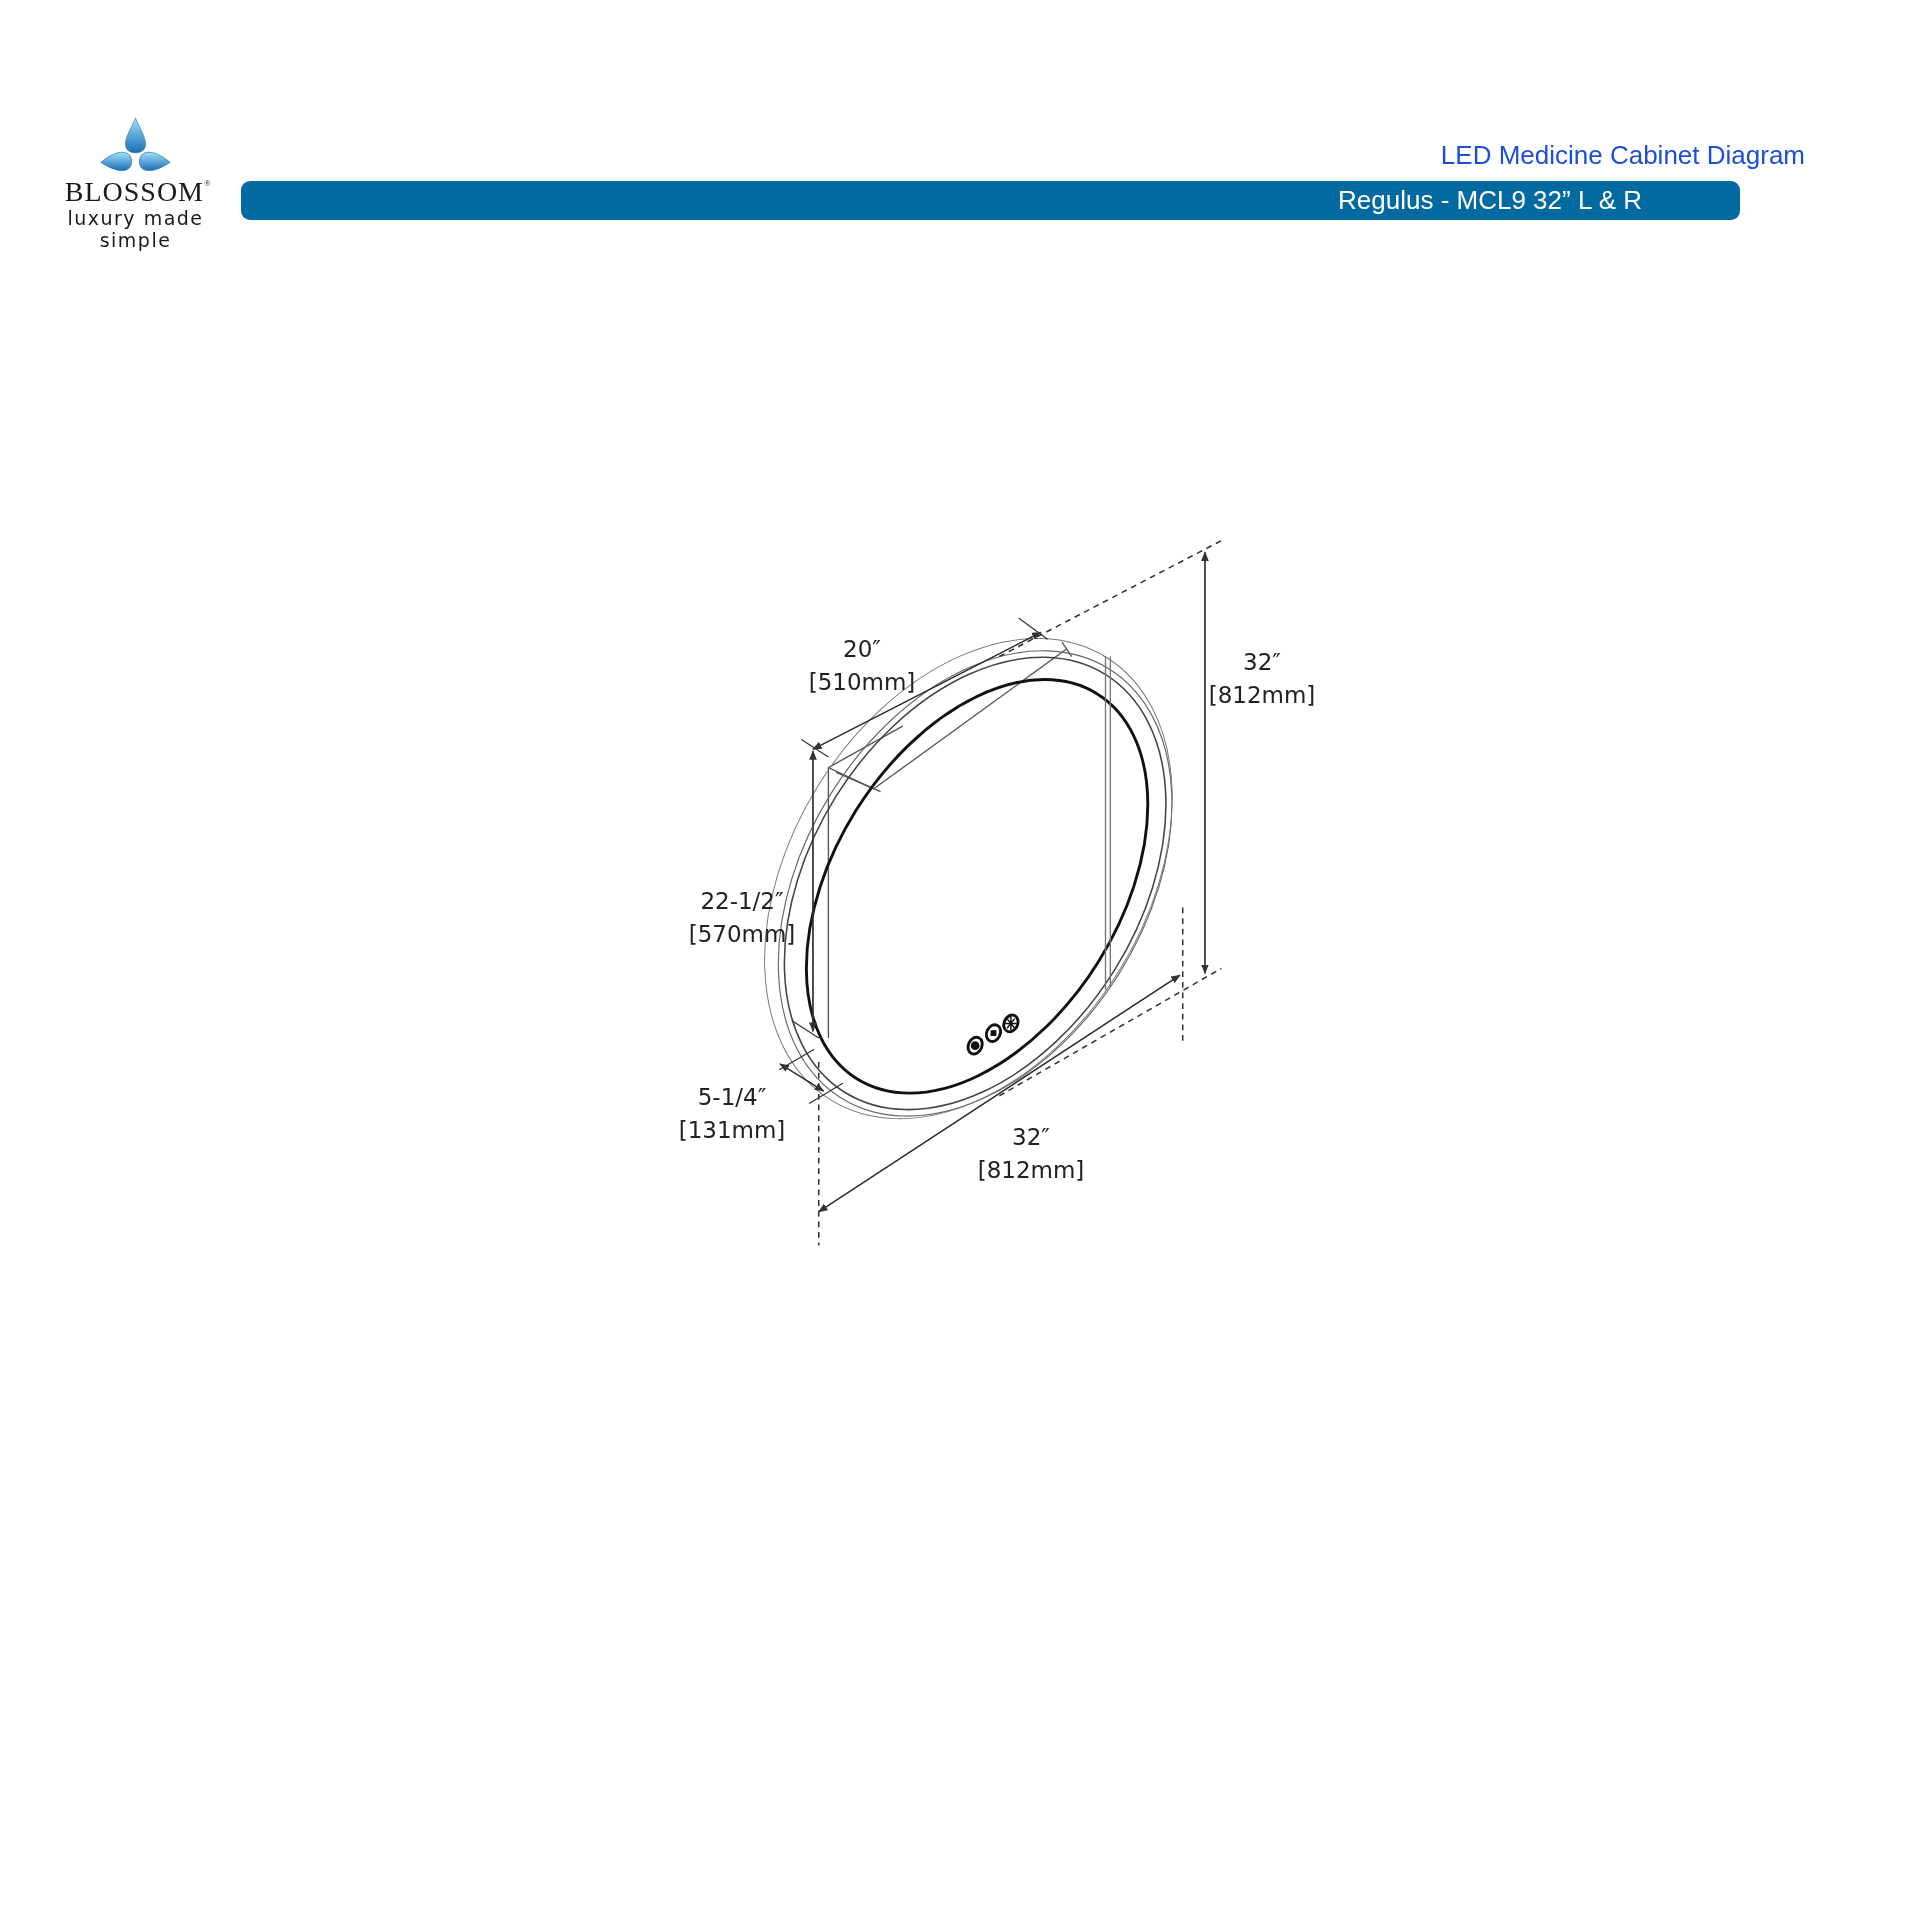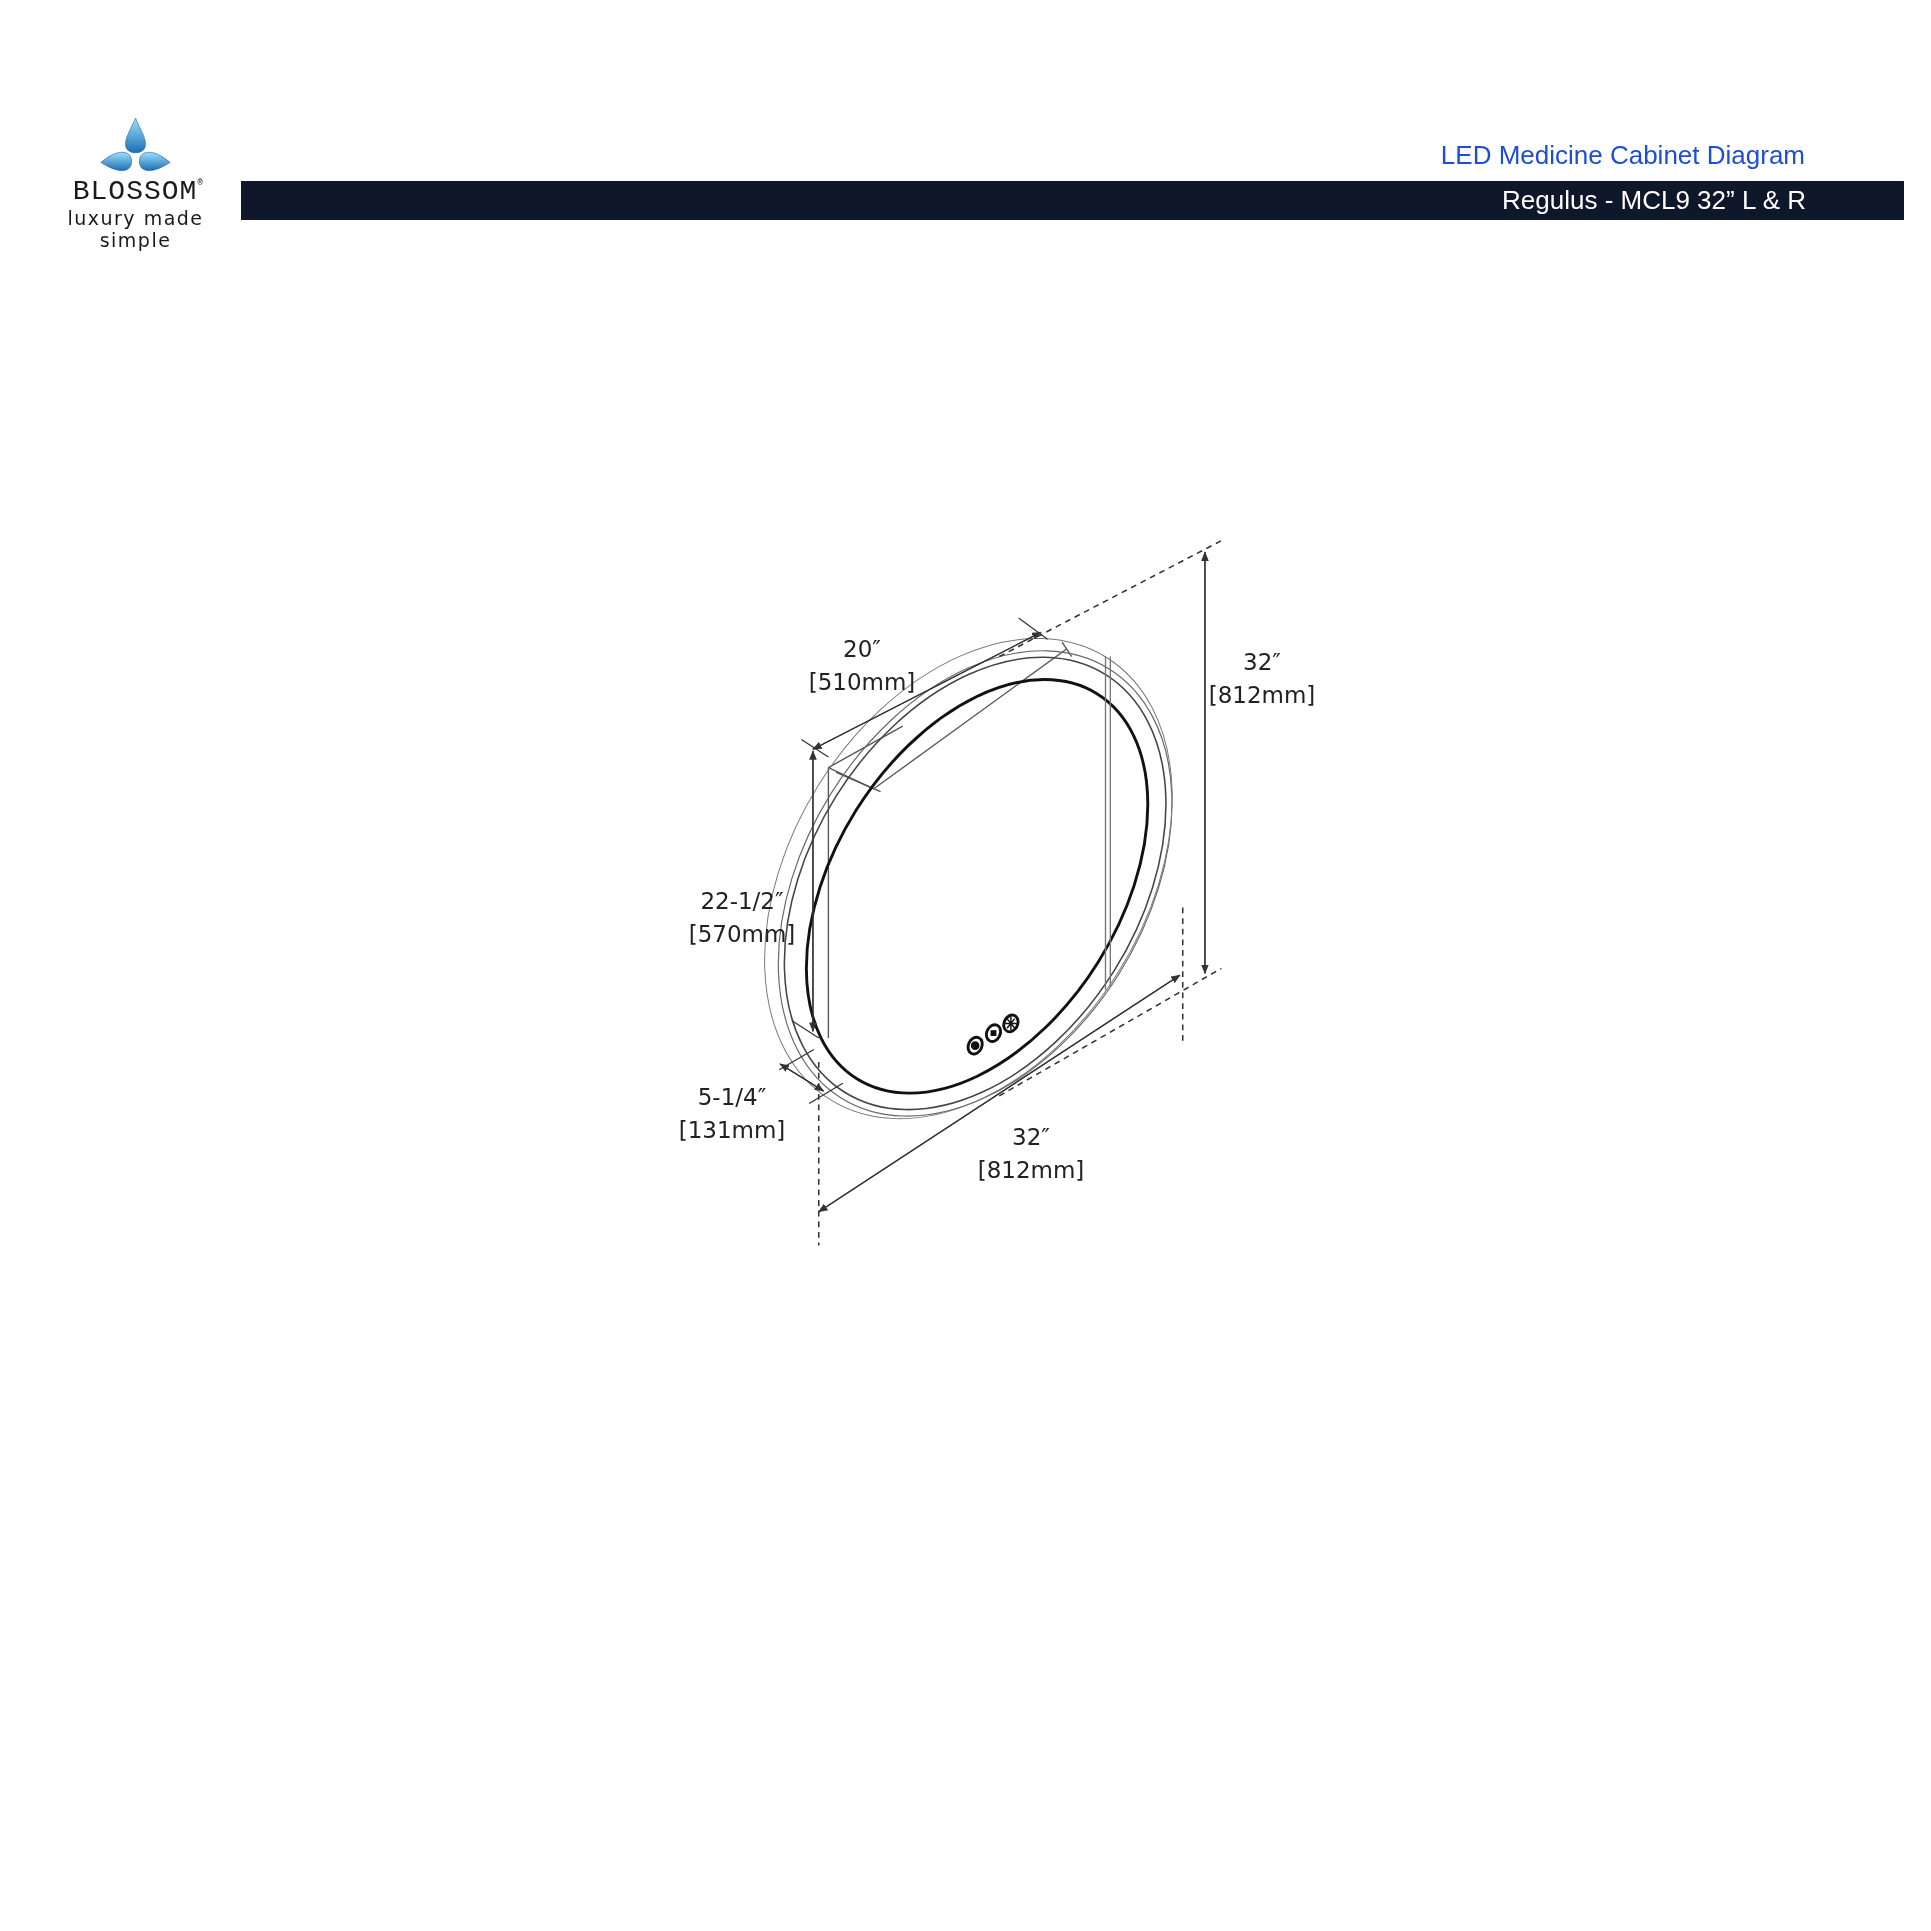--- a/index.html
+++ b/index.html
@@ -1,23 +1,23 @@
 <!DOCTYPE html>
 <html><head>
   <meta charset="utf-8">
   <style>
     html, body { margin: 0; padding: 0; background: #ffffff; }
     body { width: 1931px; height: 1931px; position: relative; overflow: hidden; font-family: "Liberation Sans", sans-serif; }
     .logo { position: absolute; left: 39px; top: 116px; width: 193px; height: 106px; }
     .logo-mark { position: absolute; left: 58px; top: 0; width: 77px; height: 62px; }
-    .logo-word { position: absolute; left: 7.7px; top: 60px; width: 183px; text-align: center; font-family: Liberation Mono, monospace; font-size: 28px; letter-spacing: 1px; color: #1a1a1a; }
+    .logo-word { position: absolute; left: 7.7px; top: 60px; width: 183px; text-align: center; font-family: Liberation Serif, serif; font-size: 28px; letter-spacing: 1px; color: #1a1a1a; }
     .logo-word sup { font-size: 8.7px; vertical-align: top; position: relative; top: 1.9px; }
     .logo-tag { position: absolute; left: 0; top: 91px; width: 193px; text-align: center; font-family: "DejaVu Sans", sans-serif; font-size: 19px; letter-spacing: 1.5px; color: #1a1a1a; }
     .title { position: absolute; right: 126px; top: 140px; font-size: 26px; color: #1d4ed8; }
-    .title-bar { position: absolute; left: 241px; top: 181px; width: 1663px; height: 39px; background: #0f172a; }
+    .title-bar { position: absolute; left: 241px; top: 181px; width: 1499px; height: 39px; background: #0369a1; border-radius: 9px; }
     .title-bar-text { position: absolute; right: 98px; top: 3.9px; font-size: 26px; color: #fff; }
     .diagram { position: absolute; left: 0; top: 0; width: 1931px; height: 1931px; }
     .dim { position: absolute; font-family: "DejaVu Sans", sans-serif; font-size: 23px; color: #222; text-align: center; line-height: 33px; transform: translateX(-50%); white-space: nowrap; }
   </style>
 </head>
 <body>
 
 <div class="logo">
   <svg class="logo-mark" viewBox="0 0 80 64">
     <defs>

